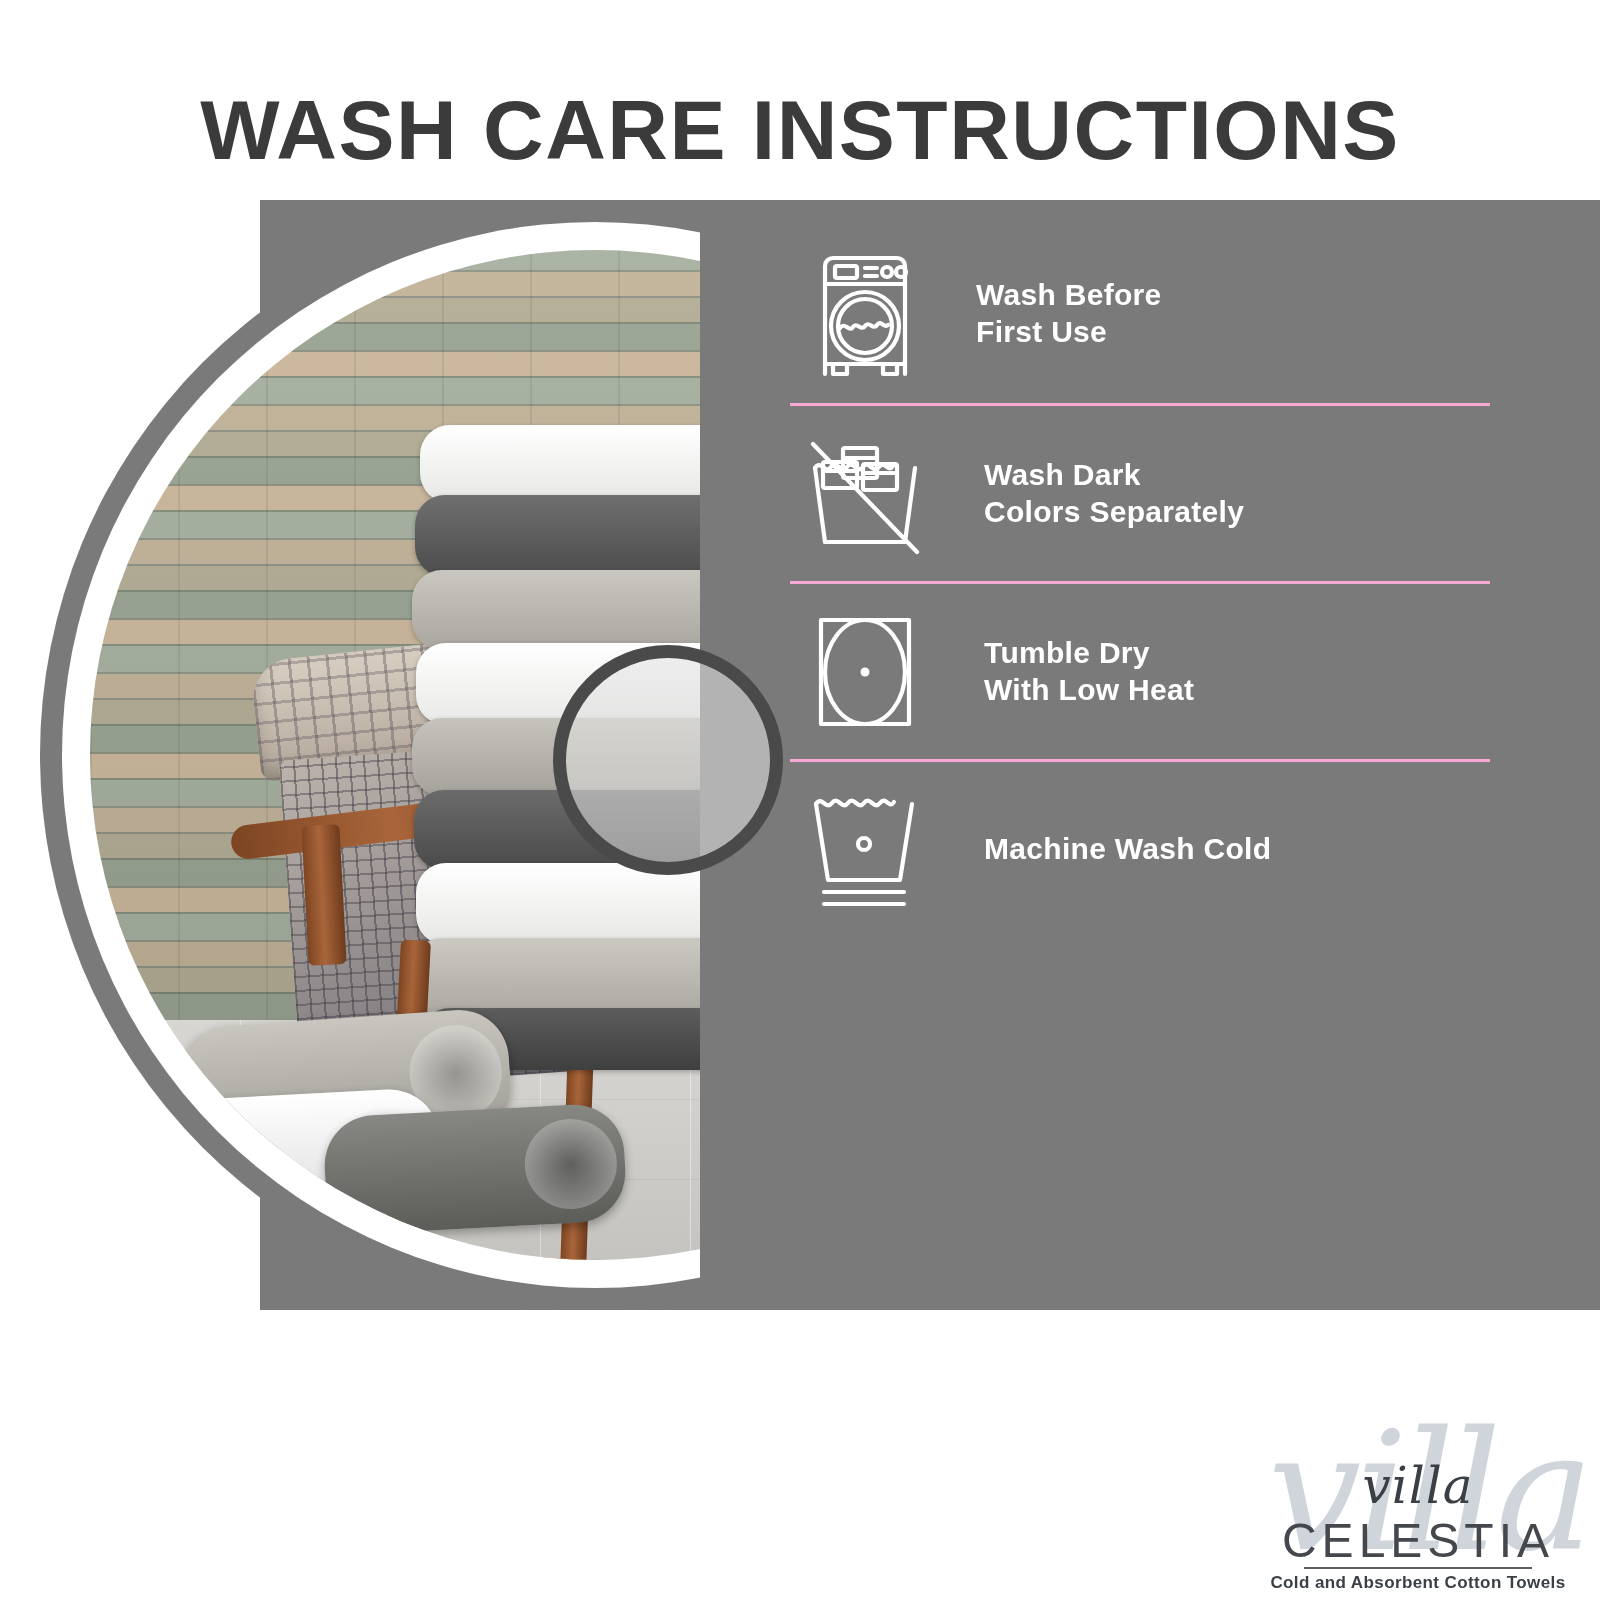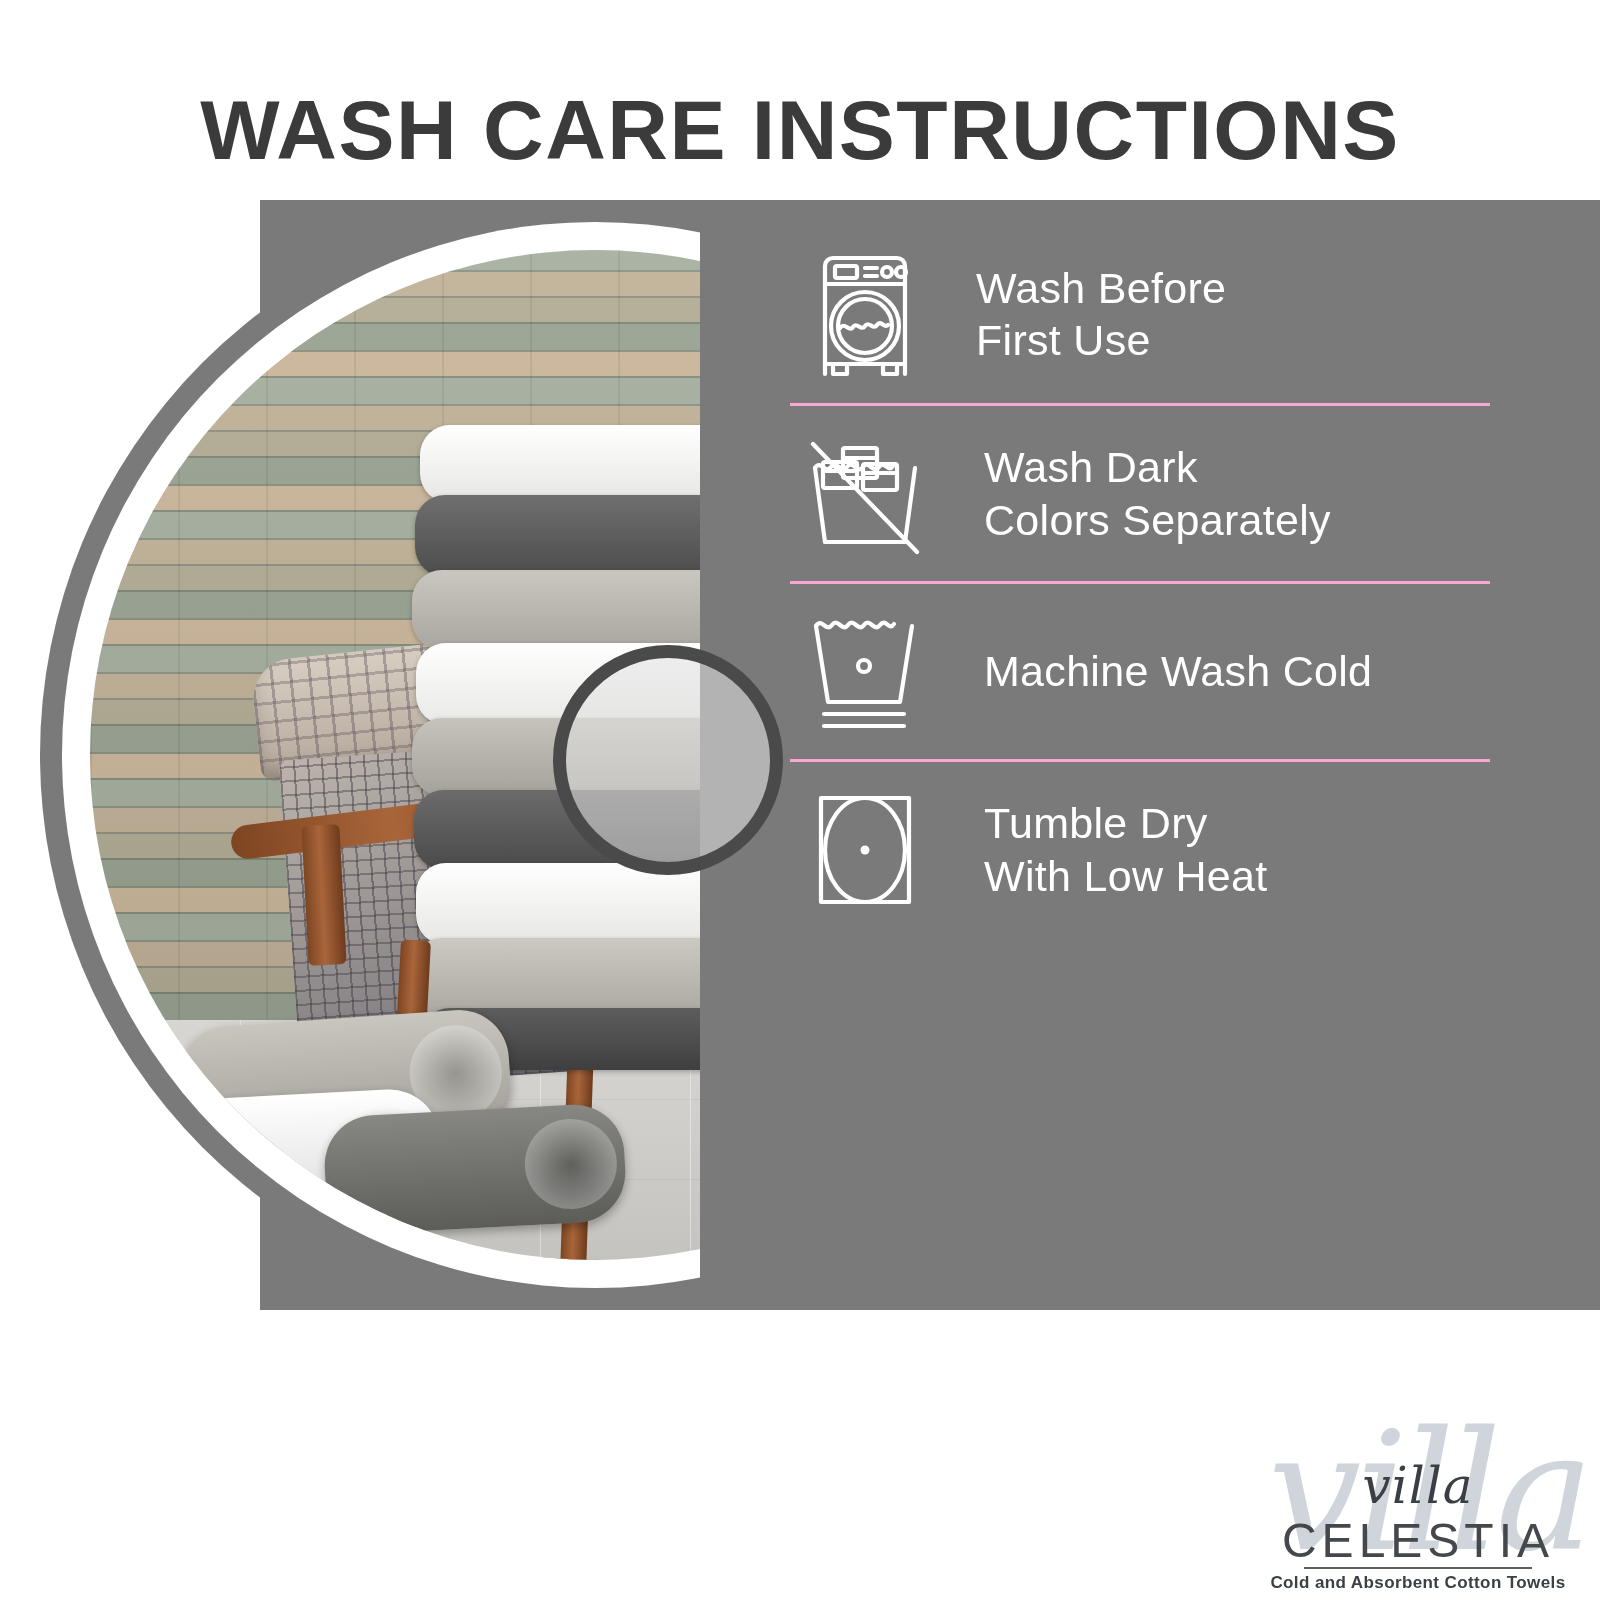--- a/index.html
+++ b/index.html
@@ -155,22 +155,22 @@
   .list {
     position:absolute; left:790px; top:225px; width:700px; height:1075px;
   }
   .row {
     position:relative; display:flex; align-items:center;
     height:178px;
   }
   .row + .row { border-top:3px solid #f9a8d4;gap:8px; }
   .row .ico { width:150px; flex:0 0 150px; display:flex; align-items:center; justify-content:center; }
   .row .lbl {
-    color:#ffffff; font-size:43px; line-height:1.22; letter-spacing:.3px;
-    font-family:"Liberation Sans", sans-serif; font-weight:400;
+    color:#ffffff; font-size:30px; line-height:1.22; letter-spacing:.3px;
+    font-family:"Liberation Sans", sans-serif; font-weight:700;
     white-space:pre-line;
     padding-left:36px;
   }
 
   
   .logo { position:absolute; left:1268px; top:1401px; width:300px; height:210px; }
   .logo-wm {
     position:absolute; left:0; top:-4px; width:300px; height:190px;
     font-family:"DejaVu Serif", serif; font-style:italic; font-size:165px;
     color:#c0c8d0; opacity:.75; line-height:190px; text-align:center;
@@ -277,40 +277,40 @@
           <path d="M22 112h80"></path>
           <path d="M10 14l104 108"></path>
         </svg>
       </div>
       <div class="lbl">Wash Dark
 Colors Separately</div>
     </div>
 
     <div class="row">
       <div class="ico">
+        <svg width="112" height="128" viewBox="0 0 112 128" fill="none" stroke="#ffffff" stroke-width="4.2" stroke-linecap="round" stroke-linejoin="round">
+          <rect x="12" y="12" width="88" height="104"></rect>
+          <ellipse cx="56" cy="64" rx="40" ry="52"></ellipse>
+          <circle cx="56" cy="64" r="4.5" fill="#ffffff" stroke="none"></circle>
+        </svg>
+      </div>
+      <div class="lbl">Tumble Dry
+With Low Heat</div>
+    </div>
+
+    <div class="row">
+      <div class="ico">
         <svg width="118" height="128" viewBox="0 0 118 128" fill="none" stroke="#ffffff" stroke-width="4.2" stroke-linecap="round" stroke-linejoin="round">
           <path d="M10 18c6-9 10 7 16-1s10 8 16 0 10 8 16 0 10 8 16 0 9 7 14-1"></path>
           <path d="M10 18l12 76h72l12-76"></path>
           <circle cx="58" cy="58" r="6"></circle>
           <path d="M18 106h80M18 118h80"></path>
         </svg>
       </div>
       <div class="lbl">Machine Wash Cold</div>
-    </div>
-
-    <div class="row">
-      <div class="ico">
-        <svg width="112" height="128" viewBox="0 0 112 128" fill="none" stroke="#ffffff" stroke-width="4.2" stroke-linecap="round" stroke-linejoin="round">
-          <rect x="12" y="12" width="88" height="104"></rect>
-          <ellipse cx="56" cy="64" rx="40" ry="52"></ellipse>
-          <circle cx="56" cy="64" r="4.5" fill="#ffffff" stroke="none"></circle>
-        </svg>
-      </div>
-      <div class="lbl">Tumble Dry
-With Low Heat</div>
     </div>
 
 
 
   </div>
 
   <div class="logo">
     <div class="logo-wm">villa</div>
     <div class="logo-script">villa</div>
     <div class="logo-name">CELESTIA</div>

